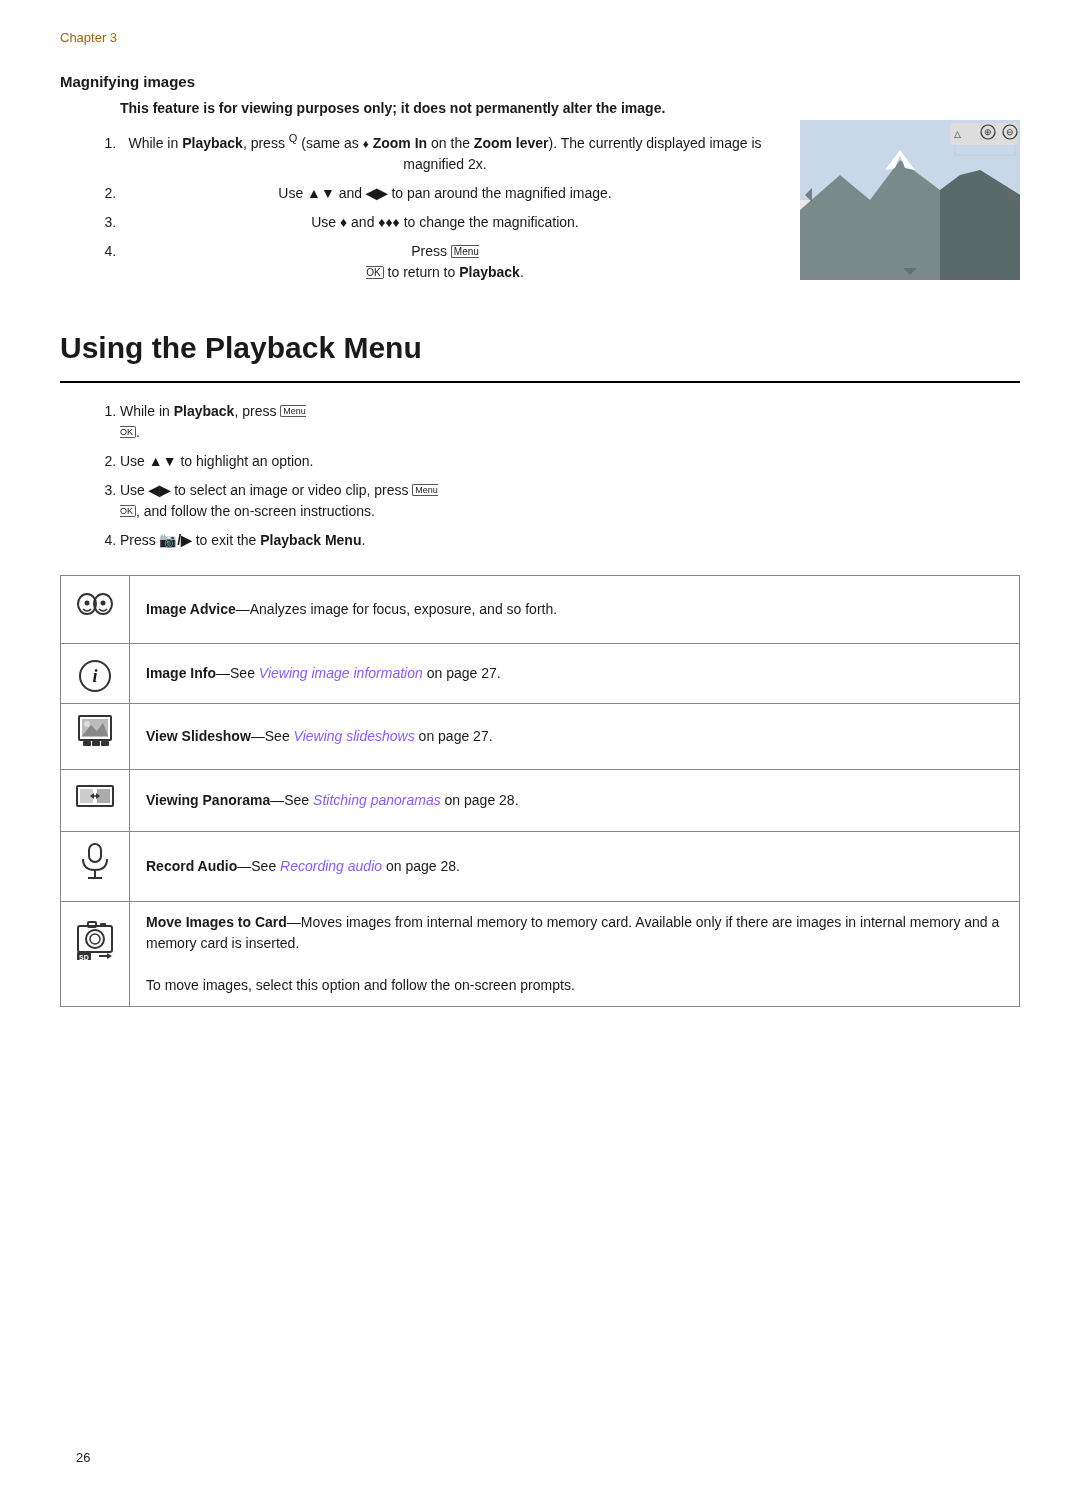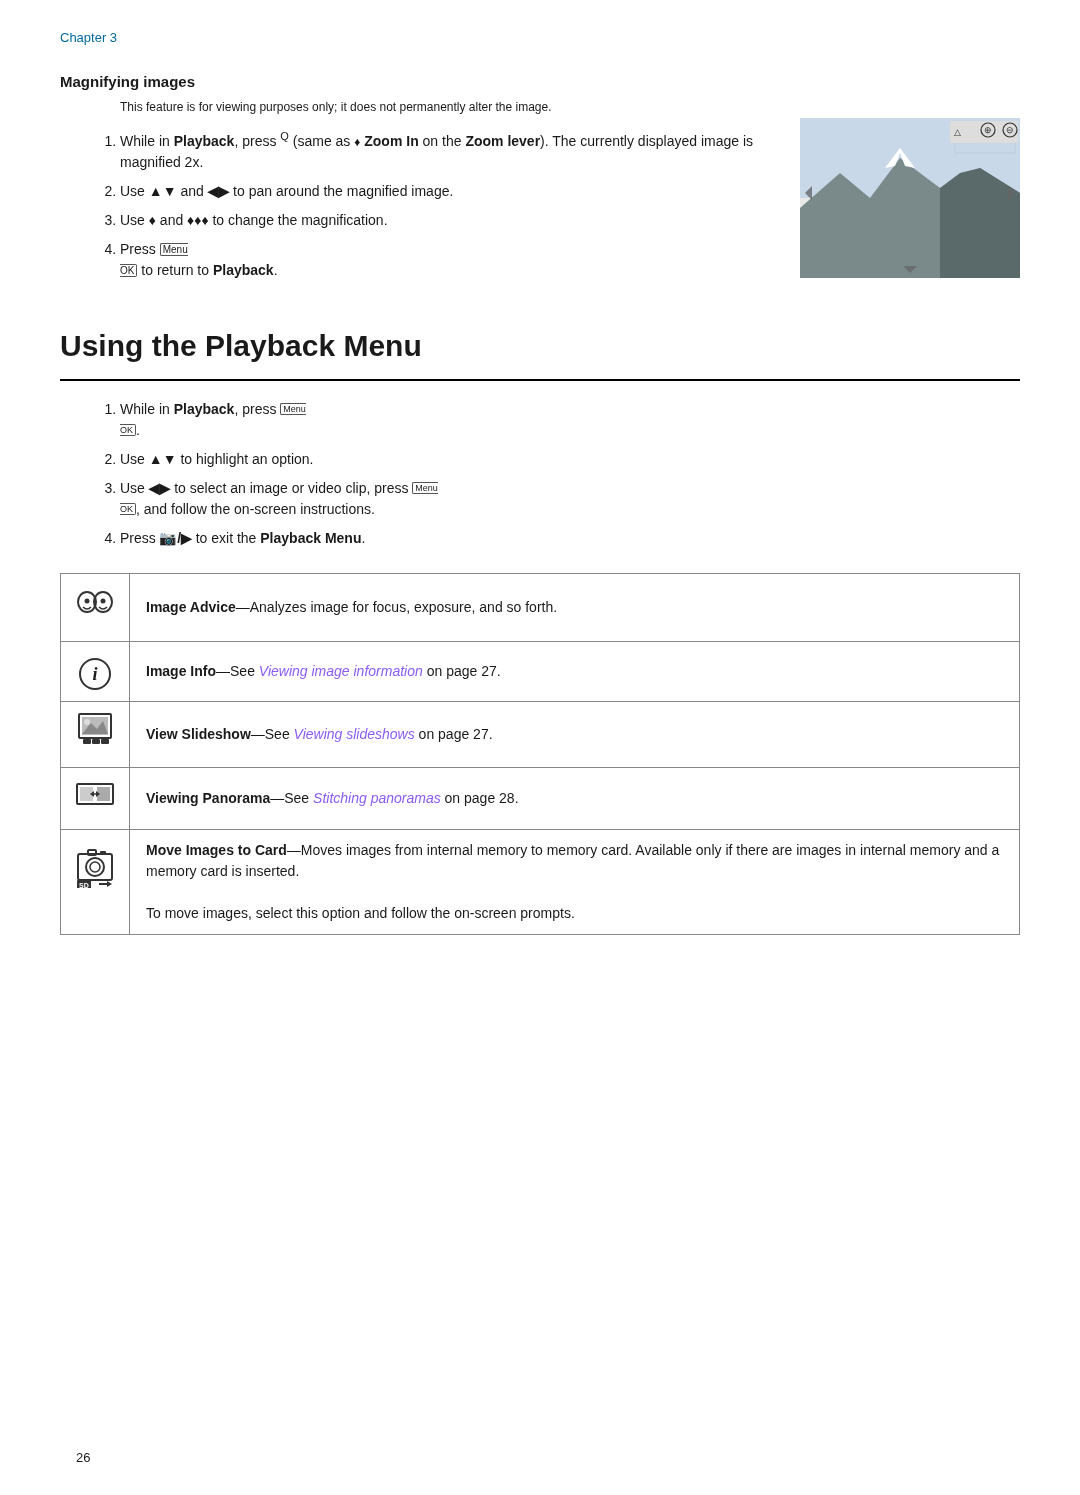--- a/index.html
+++ b/index.html
@@ -7,49 +7,51 @@
       font-family: Arial, Helvetica, sans-serif;
       font-size: 14px;
       background: #fff;
       color: #1a1a1a;
       width: 1080px;
       min-height: 1495px;
       padding: 30px 60px 60px 60px;
     }
     .chapter-label {
       font-size: 13px;
-      color: #0369a1;
+      color: #a16207;
       margin-bottom: 28px;
     }
     .section-title {
       font-size: 15px;
       font-weight: bold;
       margin-bottom: 10px;
     }
     .intro-text {
-      font-size: 12px;
+      font-size: 14px;
       margin-bottom: 14px;
       margin-left: 60px;
+      font-weight: bold;
     }
     .magnify-content {
       display: flex;
       align-items: flex-start;
       gap: 30px;
     }
     .magnify-list {
       flex: 1;
     }
     .magnify-list ol {
       margin-left: 60px;
       list-style: decimal;
     }
     .magnify-list ol li {
       font-size: 14px;
       margin-bottom: 8px;
       line-height: 1.5;
+      text-align: center;
     }
     .camera-image {
       width: 220px;
       flex-shrink: 0;
       margin-top: -10px;
     }
     .camera-svg {
       width: 220px;
       height: 160px;
     }
@@ -257,20 +259,37 @@
             <line x1="18" y1="16" x2="22" y2="16" stroke="#333" stroke-width="1.5"></line>
             <polygon points="21,13 25,16 21,19" fill="#333"></polygon>
             <polygon points="19,13 15,16 19,19" fill="#333"></polygon>
           </svg>
         </td>
         <td class="desc-cell">
           <strong>Viewing Panorama</strong>—See <a class="link" href="#">Stitching panoramas</a> on page 28.
         </td>
       </tr>
 
+      <tr>
+        <td class="icon-cell">
+          <svg width="34" height="38" viewBox="0 0 34 38" xmlns="http://www.w3.org/2000/svg">
+
+            <rect x="11" y="2" width="12" height="18" fill="none" stroke="#333" stroke-width="2" rx="6"></rect>
+
+            <path d="M5,17 Q5,28 17,28 Q29,28 29,17" fill="none" stroke="#333" stroke-width="2"></path>
+
+            <line x1="17" y1="28" x2="17" y2="36" stroke="#333" stroke-width="2"></line>
+
+            <line x1="10" y1="36" x2="24" y2="36" stroke="#333" stroke-width="2"></line>
+          </svg>
+        </td>
+        <td class="desc-cell">
+          <strong>Record Audio</strong>—See <a class="link" href="#">Recording audio</a> on page 28.
+        </td>
+      </tr>
 
       <tr class="last-row">
         <td class="icon-cell" style="vertical-align:top; padding-top:14px;">
           <svg width="40" height="44" viewBox="0 0 40 44" xmlns="http://www.w3.org/2000/svg">
 
             <rect x="3" y="10" width="34" height="26" fill="none" stroke="#333" stroke-width="2" rx="2"></rect>
 
             <circle cx="20" cy="23" r="9" fill="none" stroke="#333" stroke-width="2"></circle>
             <circle cx="20" cy="23" r="5" fill="none" stroke="#333" stroke-width="1.5"></circle>
 

